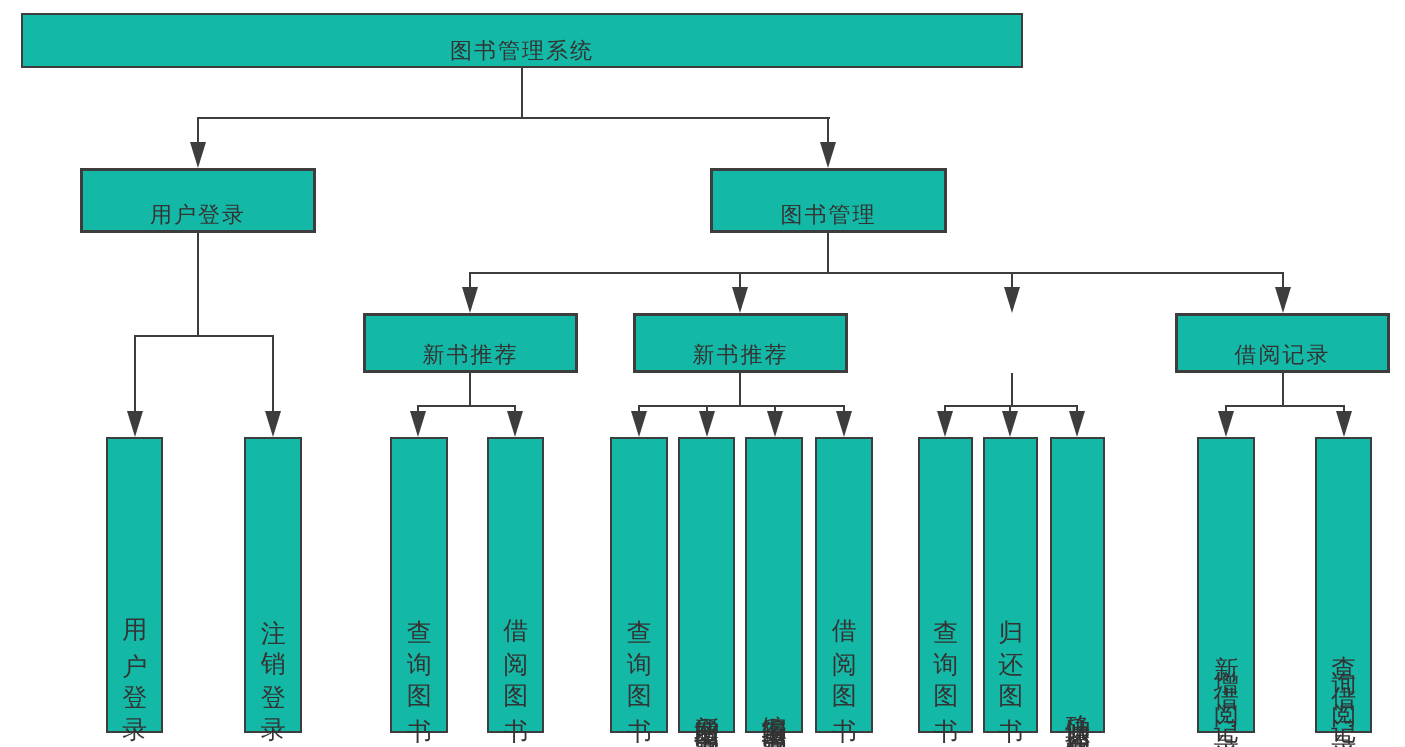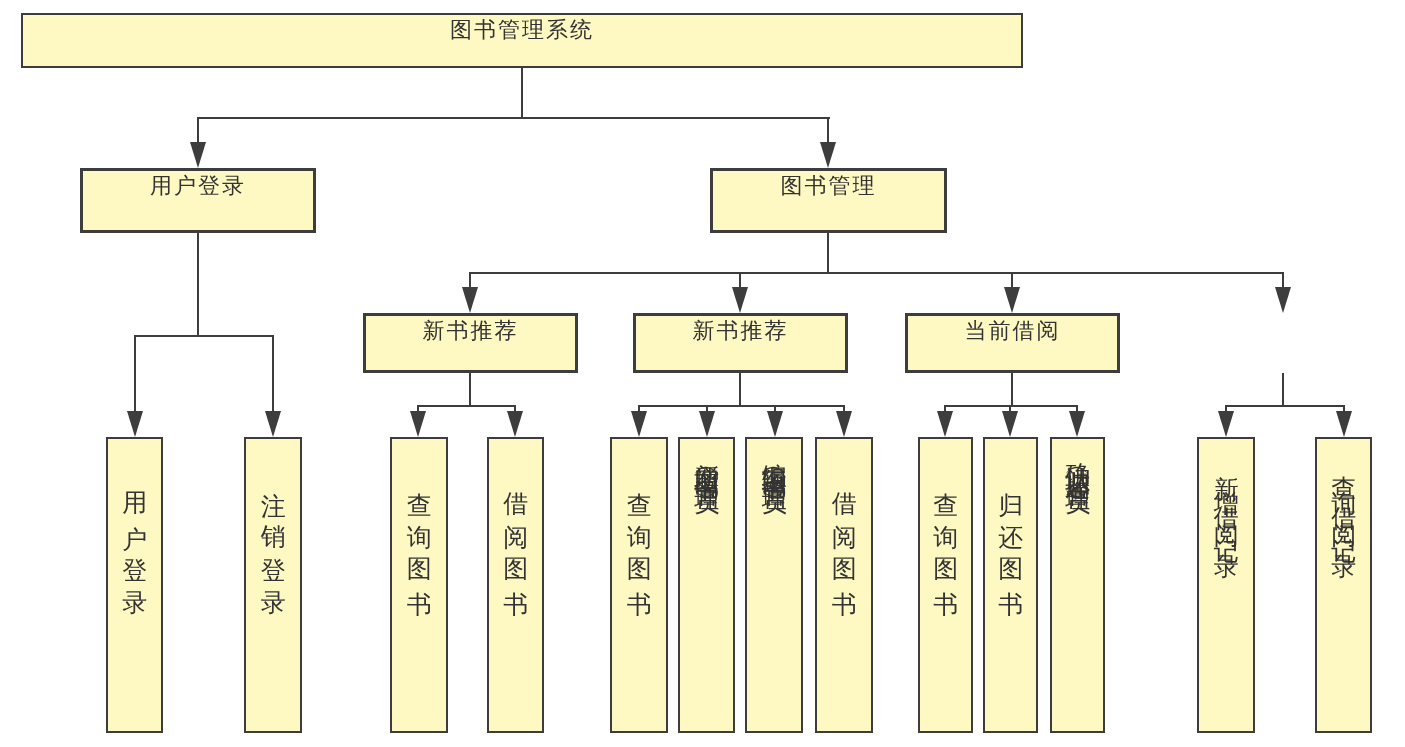--- a/index.html
+++ b/index.html
@@ -4,22 +4,22 @@
 <style>
   :root { --line:#3d3d3d; --text:#333; }
   * { box-sizing:border-box; margin:0; padding:0; }
   html,body { background:#fff; }
   #canvas {
     position:relative; width:1405px; height:747px; background:#fff;
     font-family:"Liberation Sans","DejaVu Sans",sans-serif; color:var(--text);
     overflow:hidden;
   }
   .box {
-    position:absolute; background:#fef9c3; border:2px solid var(--line);
-    display:flex; align-items:flex-start; justify-content:center;
+    position:absolute; background:#14b8a6; border:2px solid var(--line);
+    display:flex; align-items:flex-end; justify-content:center;
     font-size:22px; letter-spacing:2px; text-align:center;
   }
   .box-mid { border-width:3px; }
   .leaf { border-width:2px; }
   .vtext {
     writing-mode:vertical-rl; text-orientation:mixed;
     font-size:25px; line-height:1.1;
   }
   .sp-wide  { letter-spacing:33px; padding-top:33px; }
   .sp-mid   { letter-spacing:16px; padding-top:16px; }
@@ -51,22 +51,22 @@
   <div class="box box-mid" style="left:363px;top:313px;width:215px;height:60px">
     <span>新书推荐</span>
   </div>
 
   <div class="box box-mid" style="left:710px;top:168px;width:237px;height:65px">
     <span>图书管理</span>
   </div>
   <div class="box box-mid" style="left:633px;top:313px;width:215px;height:60px">
     <span>新书推荐</span>
   </div>
-  <div class="box box-mid" style="left:905px;top:313px;width:215px;height:60px">
-    <span>当前借阅</span>
+  <div class="box box-mid" style="left:1175px;top:313px;width:215px;height:60px">
+    <span>借阅记录</span>
   </div>
 
   <div class="box leaf" style="left:106px;top:437px;width:57px;height:296px">
     <span class="vtext sp-wide">用户登录</span>
   </div>
   <div class="box leaf" style="left:244px;top:437px;width:58px;height:296px">
     <span class="vtext sp-wide">注销登录</span>
   </div>
 
   <div class="box leaf" style="left:390px;top:437px;width:58px;height:296px">

